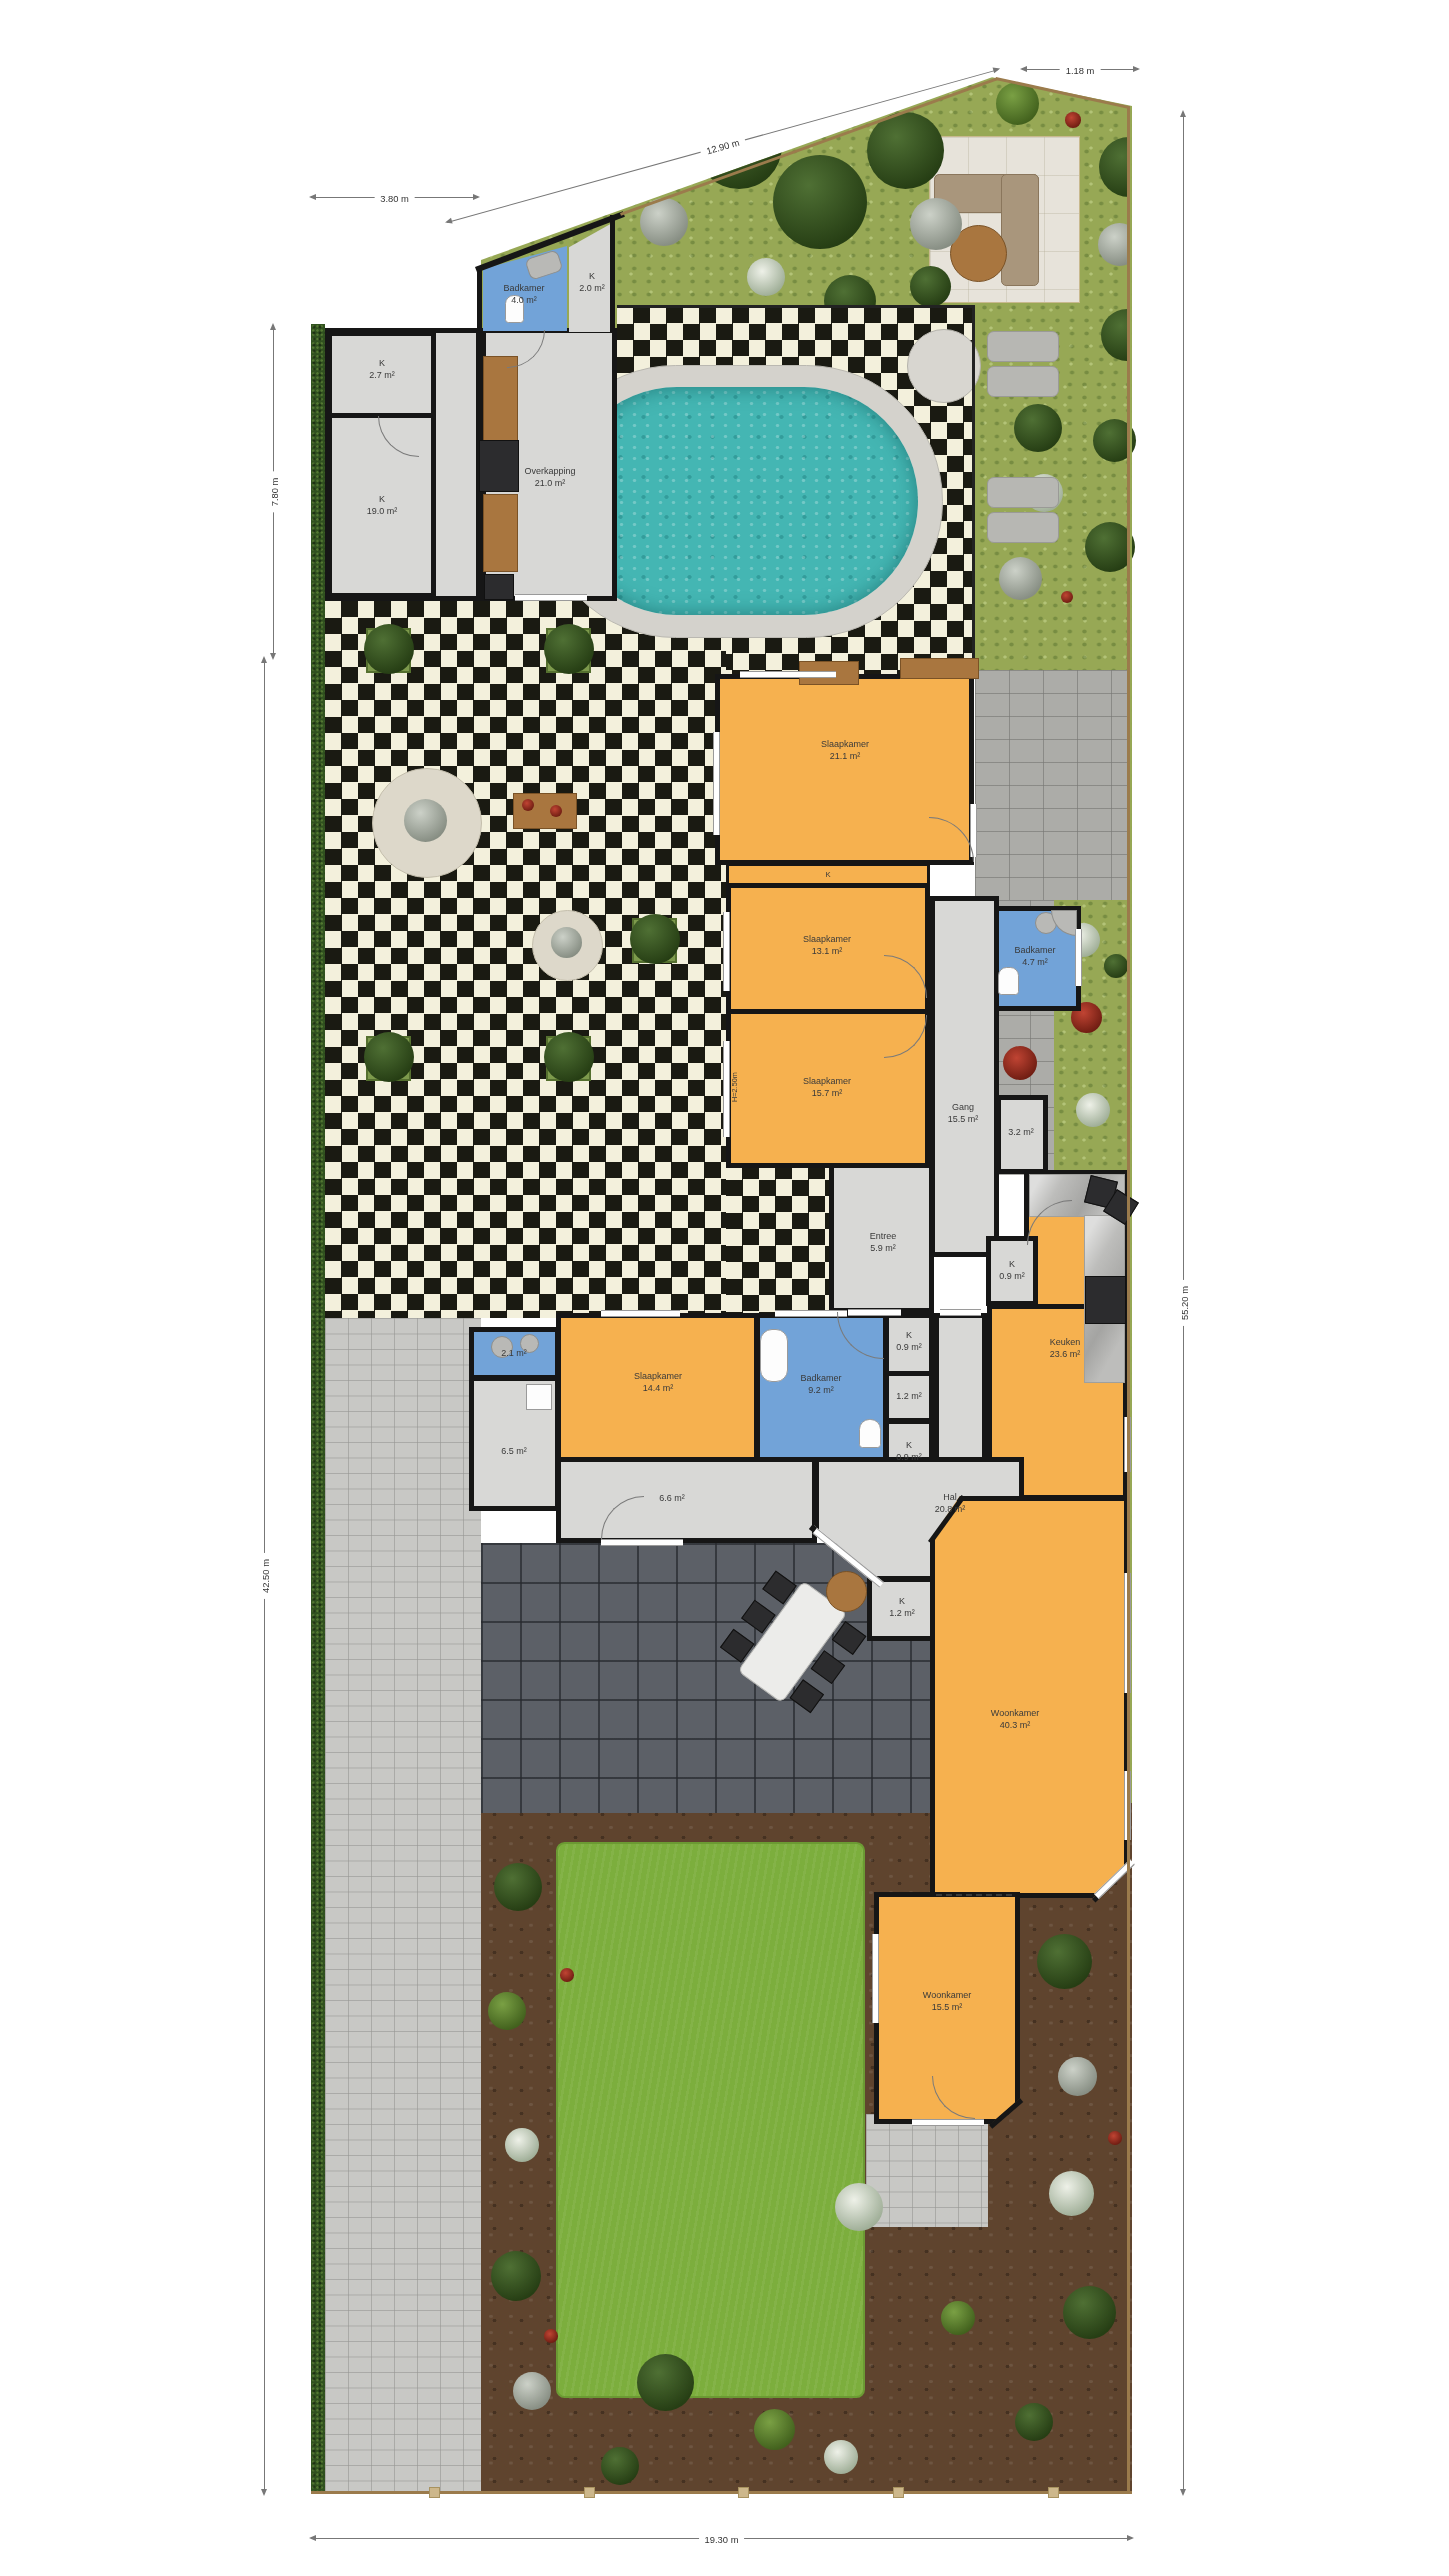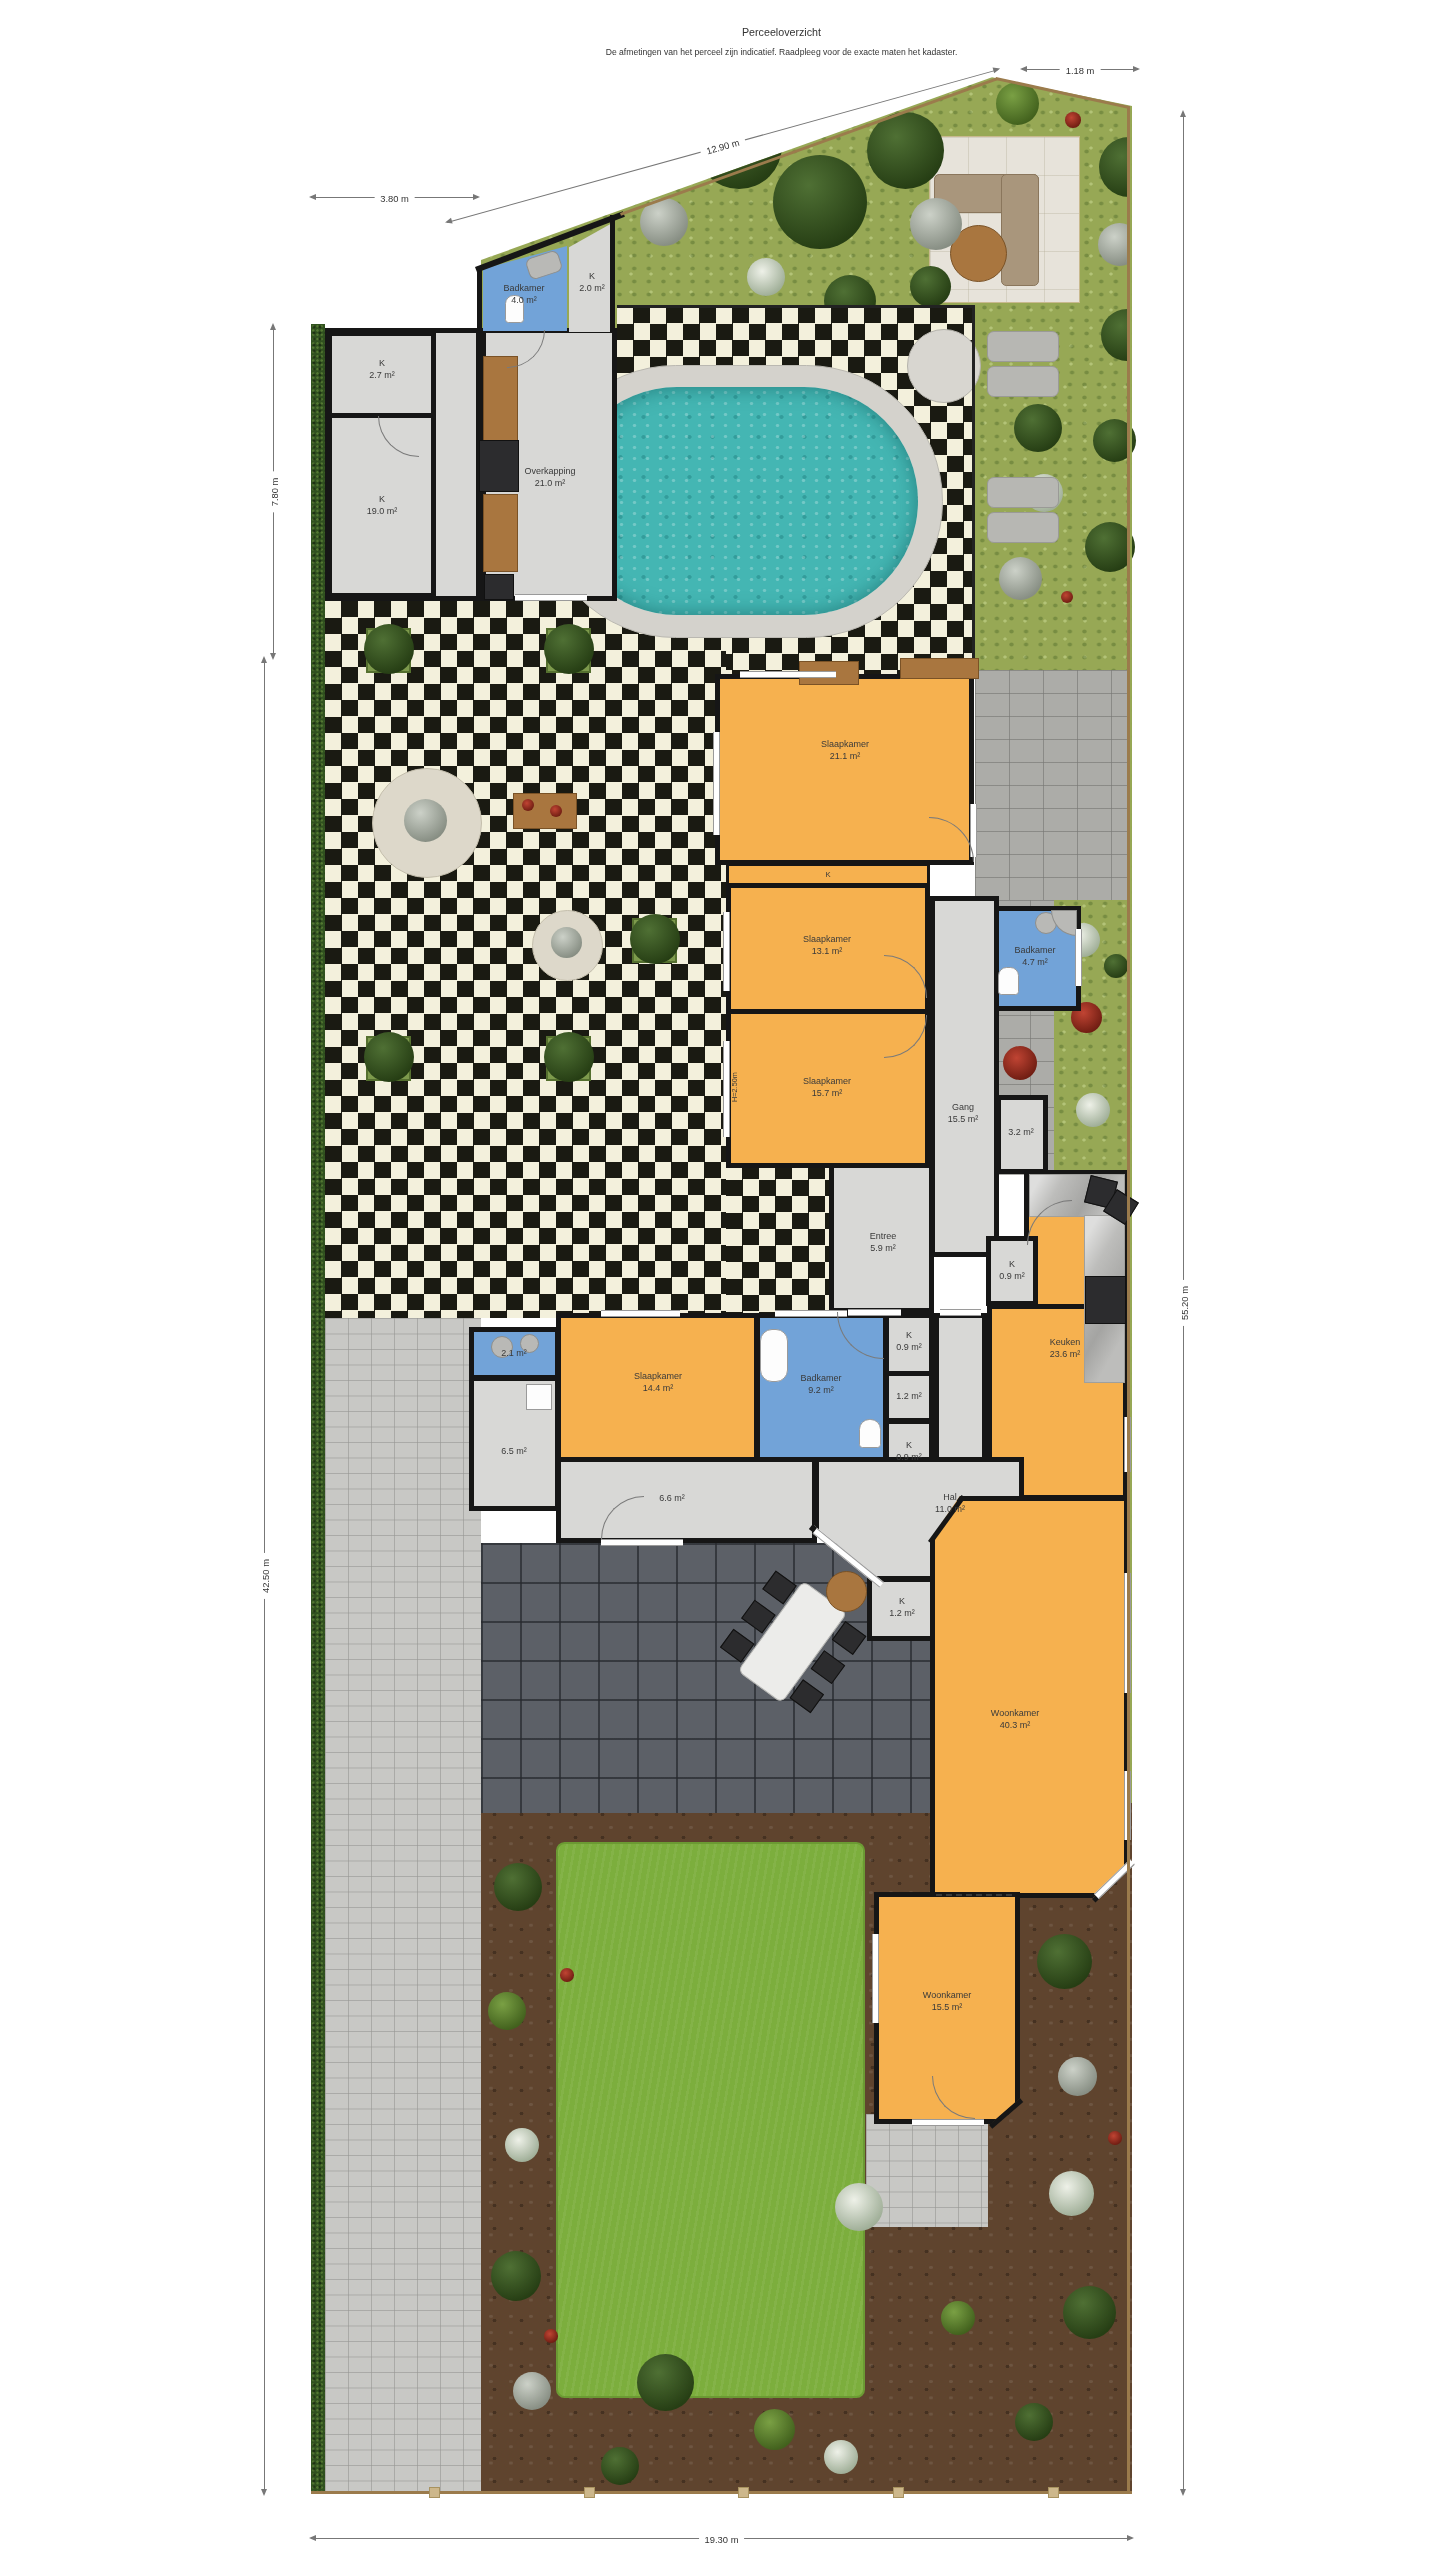--- a/index.html
+++ b/index.html
@@ -62,24 +62,20 @@
   .dimv .dimlbl{left:0;top:50%;transform:translate(-50%,-50%) rotate(-90deg);}
   .hdr{position:absolute;left:129px;top:26px;width:1305px;text-align:center;z-index:80;color:#333;}
   .hdr .t{font-size:10.7px;margin-bottom:9.4px;}
   .hdr .s{font-size:8.6px;}
 </style>
 </head>
 <body>
 
 <div class="canvas">
 
-  <div class="hdr">
-    <div class="t">Perceeloverzicht</div>
-    <div class="s">De afmetingen van het perceel zijn indicatief. Raadpleeg voor de exacte maten het kadaster.</div>
-  </div>
 
   <div class="abs hedge" style="left:311px;top:324px;width:13.7px;height:2170px"></div>
 
   <div class="abs garden" style="left:481px;top:67px;width:651px;height:311px;clip-path:polygon(0px 193px,511px 10.3px,651px 39px,651px 311px,0px 311px)">
     <div class="patio" style="position:absolute;left:448px;top:69px;width:151px;height:167px"></div>
     <div class="sofa" style="left:453px;top:107px;width:105px;height:39px"></div>
     <div class="sofa" style="left:520px;top:107px;width:38px;height:112px"></div>
     <div class="wd" style="left:469px;top:158px;width:55px;height:55px;border-radius:50%;z-index:9"></div>
     <div class="pl pd" style="left:99px;top:49px;width:77px;height:77px"></div>
     <div class="pl pd" style="left:215px;top:36px;width:86px;height:86px"></div>
@@ -310,21 +306,21 @@
   <div class="lbl" style="left:1012px;top:1270px"><span>K</span><br><span>0.9 m²</span></div>
   <div class="lbl" style="left:1065px;top:1348px"><span>Keuken</span><br><span>23.6 m²</span></div>
   <div class="lbl" style="left:909px;top:1341px"><span>K</span><br><span>0.9 m²</span></div>
   <div class="lbl" style="left:909px;top:1396px"><span>1.2 m²</span></div>
   <div class="lbl" style="left:909px;top:1451px"><span>K</span><br><span>0.9 m²</span></div>
   <div class="lbl" style="left:514px;top:1353px"><span>2.1 m²</span></div>
   <div class="lbl" style="left:514px;top:1451px"><span>6.5 m²</span></div>
   <div class="lbl" style="left:658px;top:1382px"><span>Slaapkamer</span><br><span>14.4 m²</span></div>
   <div class="lbl" style="left:821px;top:1384px"><span>Badkamer</span><br><span>9.2 m²</span></div>
   <div class="lbl" style="left:672px;top:1498px"><span>6.6 m²</span></div>
-  <div class="lbl" style="left:950px;top:1503px"><span>Hal</span><br><span>11.0 m²</span></div>
+  <div class="lbl" style="left:950px;top:1503px"><span>Hal</span><br><span>20.8 m²</span></div>
   <div class="lbl" style="left:902px;top:1607px"><span>K</span><br><span>1.2 m²</span></div>
   <div class="lbl" style="left:1015px;top:1719px"><span>Woonkamer</span><br><span>40.3 m²</span></div>
   <div class="lbl" style="left:947px;top:2001px"><span>Woonkamer</span><br><span>15.5 m²</span></div>
 
   <div class="dimh" style="left:311px;top:197px;width:167px">
     <span class="ar a1"></span>
       <span class="ar a2"></span>
     <span class="dimlbl">3.80 m</span>
   </div>
   <div class="dimh" style="left:447px;top:222px;width:572px;transform:rotate(-15.5deg);transform-origin:0 0">

